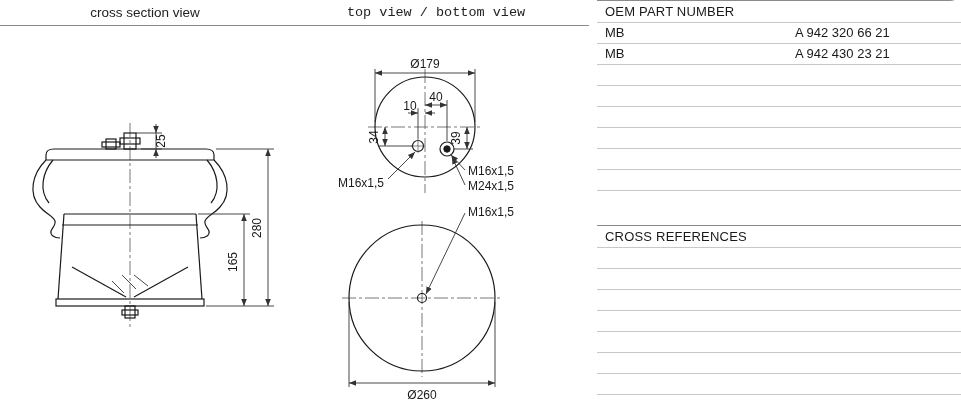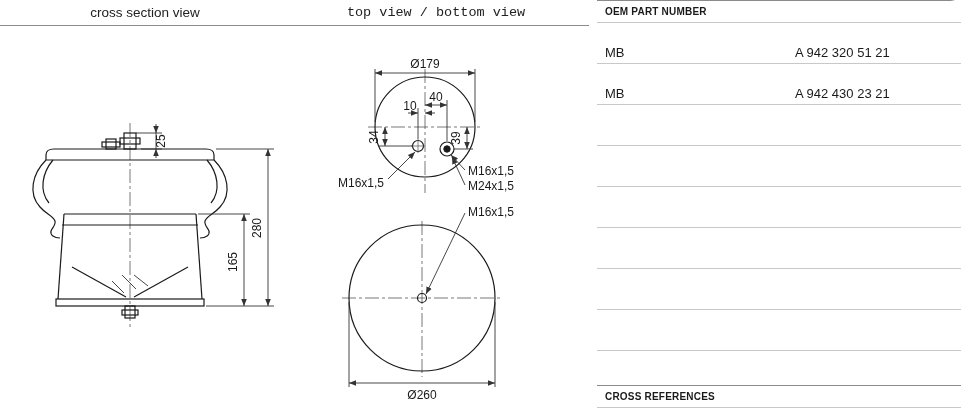--- a/index.html
+++ b/index.html
@@ -17,24 +17,24 @@
 
   svg text { font-family:"Liberation Sans", sans-serif; font-size:12px; fill:#1a1a1a; }
   .geo  { stroke:#1a1a1a; stroke-width:1.2; fill:none; }
   .geof { stroke:#1a1a1a; stroke-width:1;   fill:#1a1a1a; }
   .dim  { stroke:#333333; stroke-width:0.9; fill:none; }
   .cl   { stroke:#555555; stroke-width:0.8; fill:none; stroke-dasharray:14 3 3 3; }
   .cl2  { stroke:#555555; stroke-width:0.7; fill:none; }
   .thin { stroke:#1a1a1a; stroke-width:0.8; fill:none; }
 
   .panel { position:absolute; left:597px; top:0; width:364px; }
-  .sec-title { height:23px; line-height:22px; font-weight:bold; font-size:10px;
+  .sec-title { height:23px; line-height:22px; font-weight:normal; font-size:13px;
                padding-left:8px; border-top:1px solid #8a8a8a; border-bottom:1px solid #c8c8c8;
                letter-spacing:0.2px; }
-  .trow { display:flex; height:21px; line-height:20px; border-bottom:1px solid #c8c8c8; font-size:13px;margin-top:20px; }
+  .trow { display:flex; height:21px; line-height:20px; border-bottom:1px solid #c8c8c8; font-size:13px; }
   .cell { overflow:hidden; white-space:nowrap; }
   .cell.brand { width:190px; padding-left:8px; }
   .cell.num   { flex:1; padding-left:8px; }
   .section.xref { margin-top:34px; }
 </style>
 </head>
 <body>
 
 <div id="app">
 
@@ -168,21 +168,21 @@
     </g>
   </svg>
 
   <div class="panel">
 
     <div class="section">
       <div class="sec-title">OEM PART NUMBER</div>
 
       <div class="trow">
         <div class="cell brand">MB</div>
-        <div class="cell num">A 942 320 51 21</div>
+        <div class="cell num">A 942 320 66 21</div>
       </div>
       <div class="trow">
         <div class="cell brand">MB</div>
         <div class="cell num">A 942 430 23 21</div>
       </div>
       <div class="trow">
         <div class="cell brand"></div>
         <div class="cell num"></div>
       </div>
       <div class="trow">

